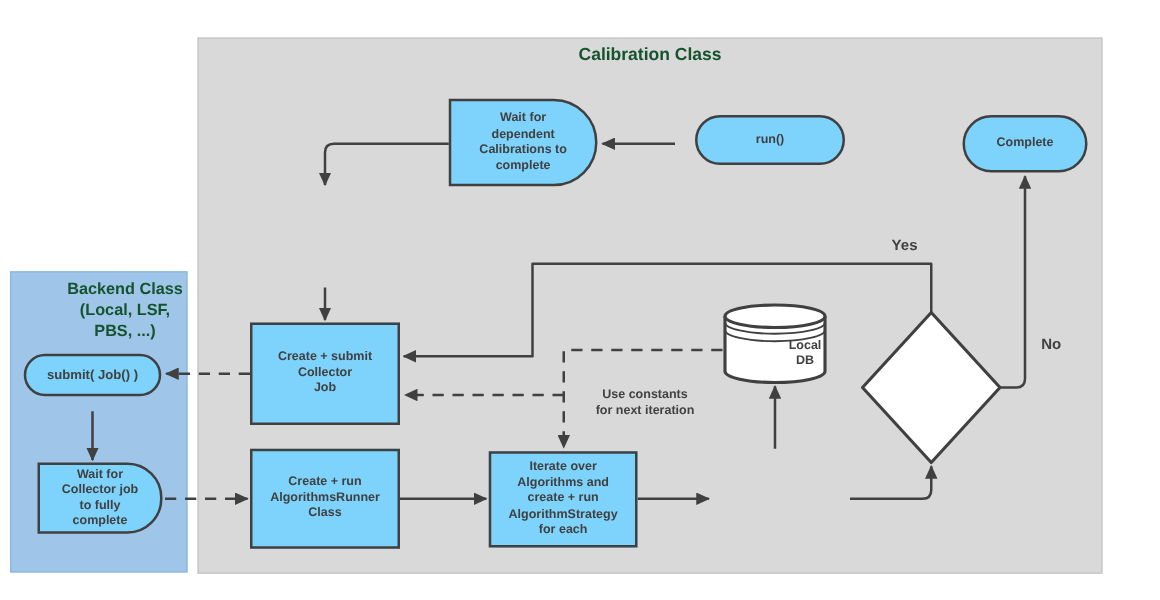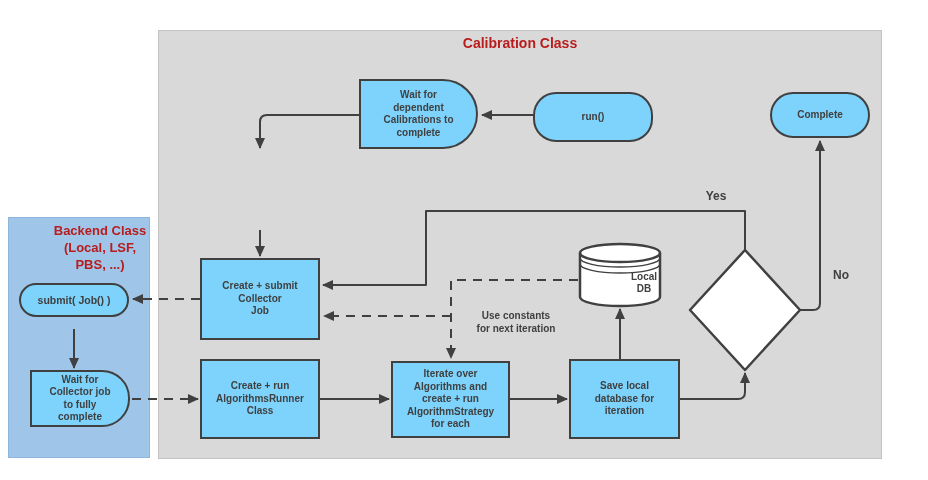--- a/index.html
+++ b/index.html
@@ -20,21 +20,21 @@
   }
   .container-blue {
     left: 8px; top: 217px; width: 142px; height: 241px;
     background: #9fc5e8;
     border: 1px solid #8db6dc;
   }
   .container-title {
     width: 100%;
     text-align: center;
     font-weight: bold;
-    color: #b91c1c;
+    color: #14532d;
     white-space: pre-line;
   }
   .container-gray .container-title { padding-top: 4px; font-size: 14px; }
   .container-blue .container-title { padding-top: 5px; font-size: 13px; line-height: 1.3; padding-left: 42px; }
   svg.edges { position: absolute; left: 0; top: 0; }
   .node {
     position: absolute;
     background: #7dd3fc;
     border: 2.5px solid #404040;
     color: #404040;
@@ -108,42 +108,39 @@
       <ellipse cx="620" cy="253" rx="40" ry="9" fill="#ffffff" stroke="#404040" stroke-width="2.5"></ellipse>
       <path d="M 580 258 A 40 9 0 0 0 660 258" fill="none" stroke="#404040" stroke-width="1.5"></path>
       <path d="M 580 264 A 40 9 0 0 0 660 264" fill="none" stroke="#404040" stroke-width="1.5"></path>
     </g>
   </svg>
 
   <div class="node" style="left:359px; top:79px; width:119px; height:70px; border-radius:0 35px 35px 0;">Wait for
 dependent
 Calibrations to
 complete</div>
-  <div class="node" style="left:533px; top:92px; width:120px; height:50px; border-radius:23px;">run()</div>
+  <div class="node" style="left:556px; top:92px; width:120px; height:40px; border-radius:23px;">run()</div>
   <div class="node" style="left:770px; top:92px; width:100px; height:46px; border-radius:23px;">Complete</div>
   <div class="node" style="left:200px; top:258px; width:120px; height:82px;">Create + submit
 Collector
 Job</div>
   <div class="node" style="left:19px; top:283px; width:110px; height:34px; border-radius:22px; font-size:10.5px;">submit( Job() )</div>
   <div class="node" style="left:30px; top:370px; width:100px; height:57px; border-radius:0 28px 28px 0;">Wait for
 Collector job
 to fully
 complete</div>
   <div class="node" style="left:200px; top:359px; width:120px; height:80px;">Create + run
 AlgorithmsRunner
 Class</div>
   <div class="node" style="left:391px; top:361px; width:119px; height:77px;">Iterate over
 Algorithms and
 create + run
 AlgorithmStrategy
 for each</div>
-  <div class="node" style="left:569px; top:359px; width:111px; height:80px;">Save local
-database for
-iteration</div>
 
   <div class="node plain" style="left:580px; top:274px; width:80px; height:18px;padding-left:48px;">Local DB</div>
 
-  <div class="edge-label" style="left:698px; top:189px; width:36px;">Yes</div>
+  <div class="edge-label" style="left:698px; top:189px; width:36px;text-align:right;">Yes</div>
   <div class="edge-label" style="left:826px; top:268px; width:30px;">No</div>
   <div class="edge-label small" style="left:460px; top:278px; width:112px;margin-top:31px;">Use constants
 for next iteration</div>
 
 </div>
 
 </body></html>

